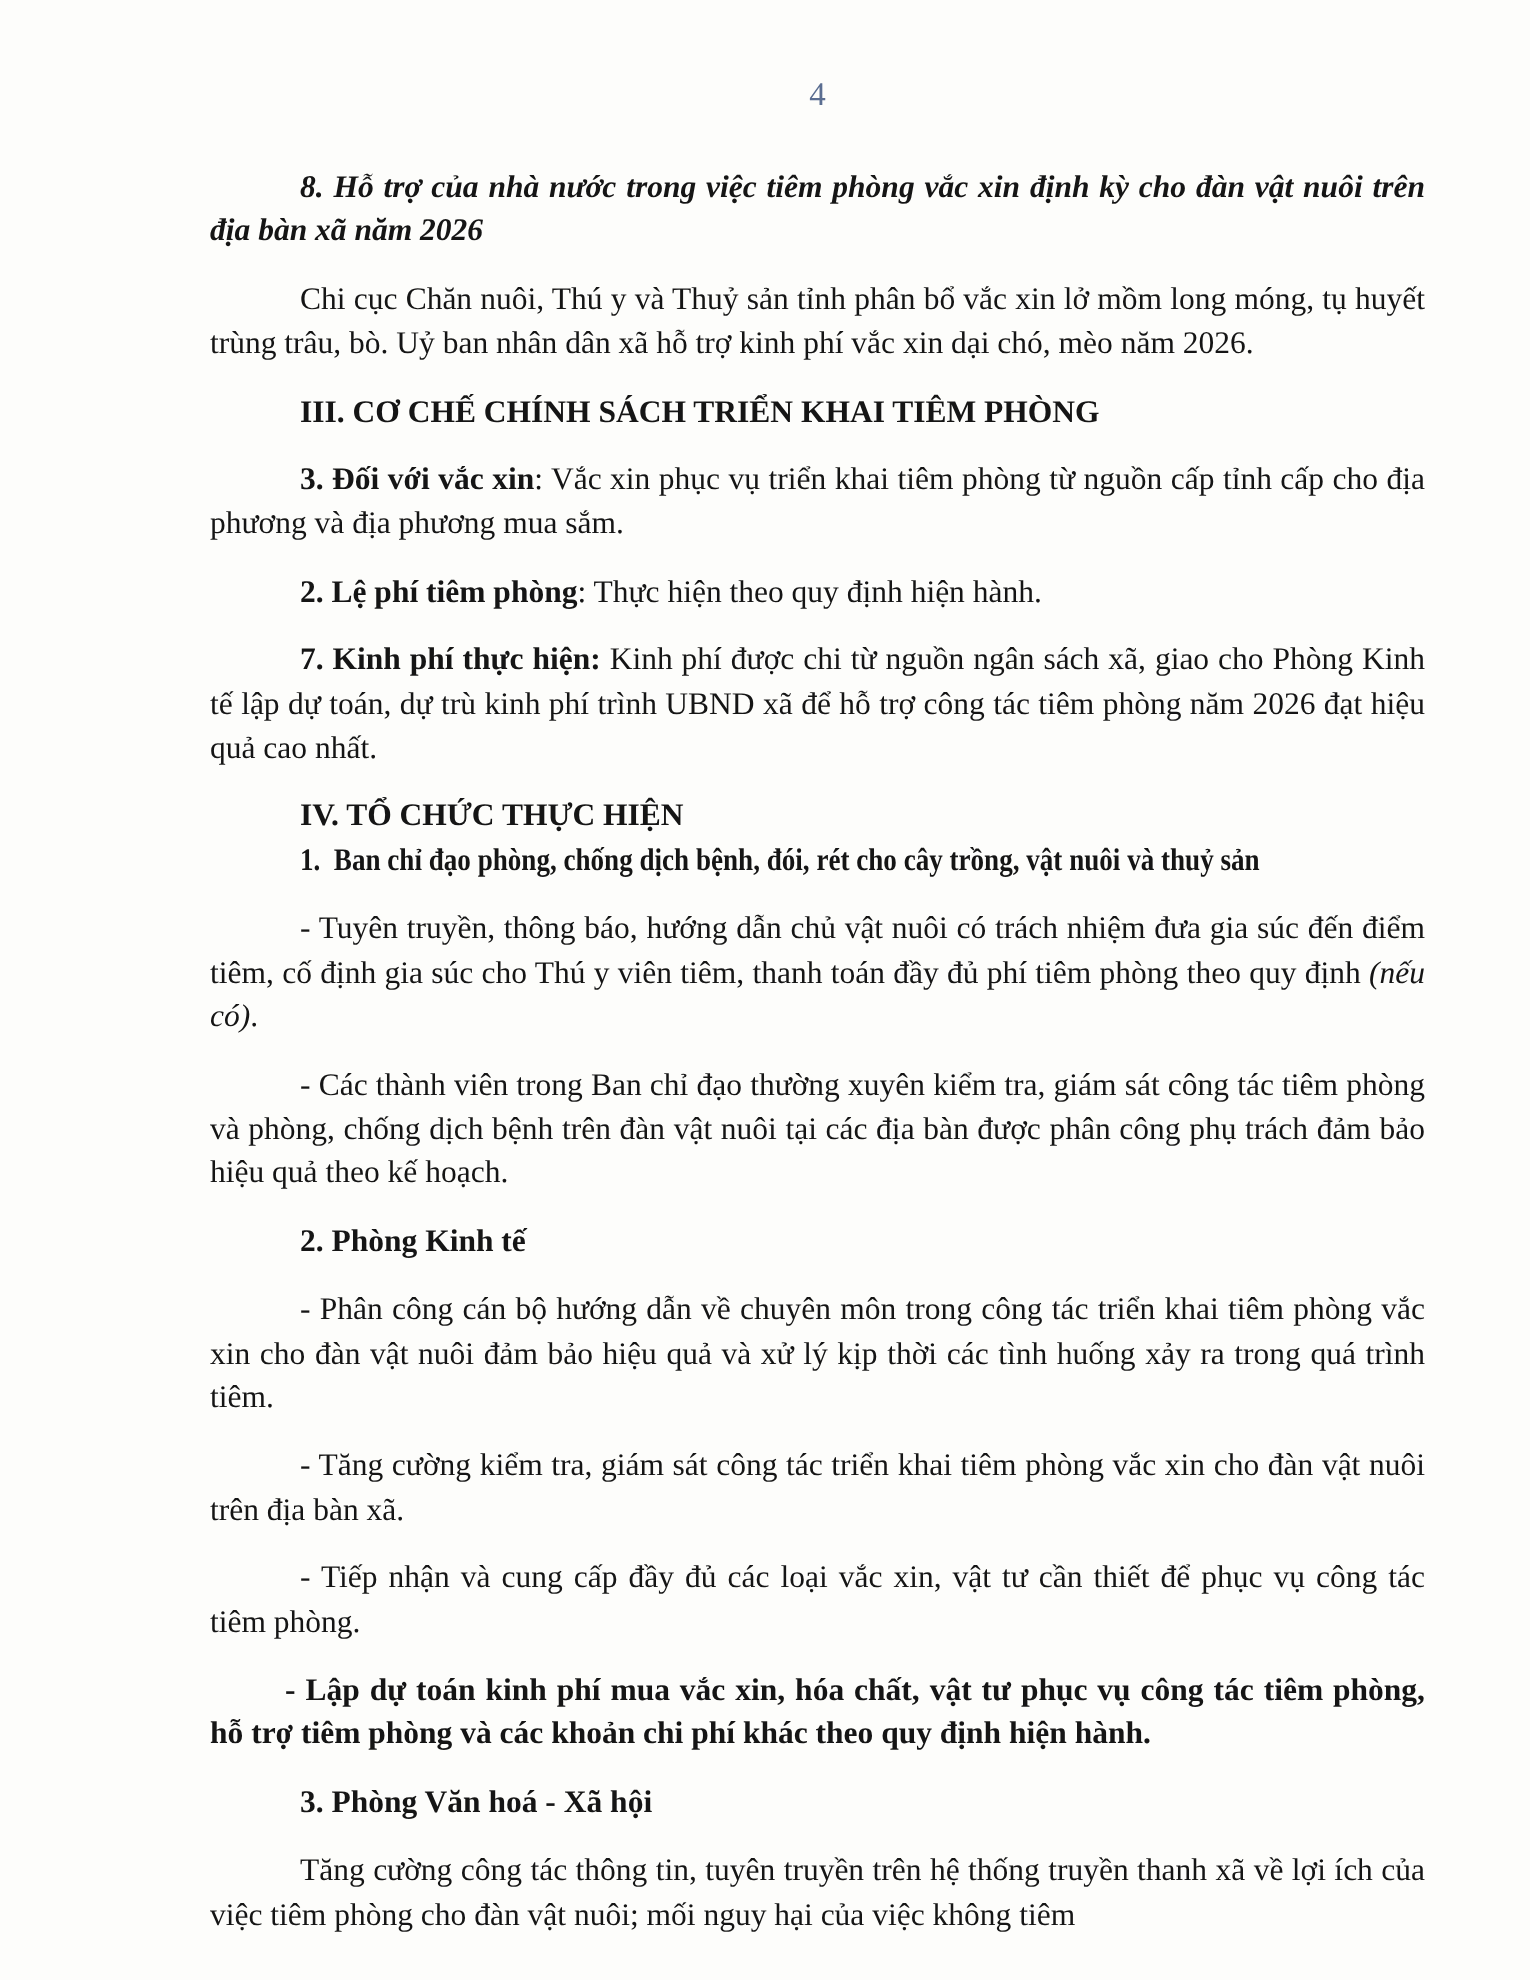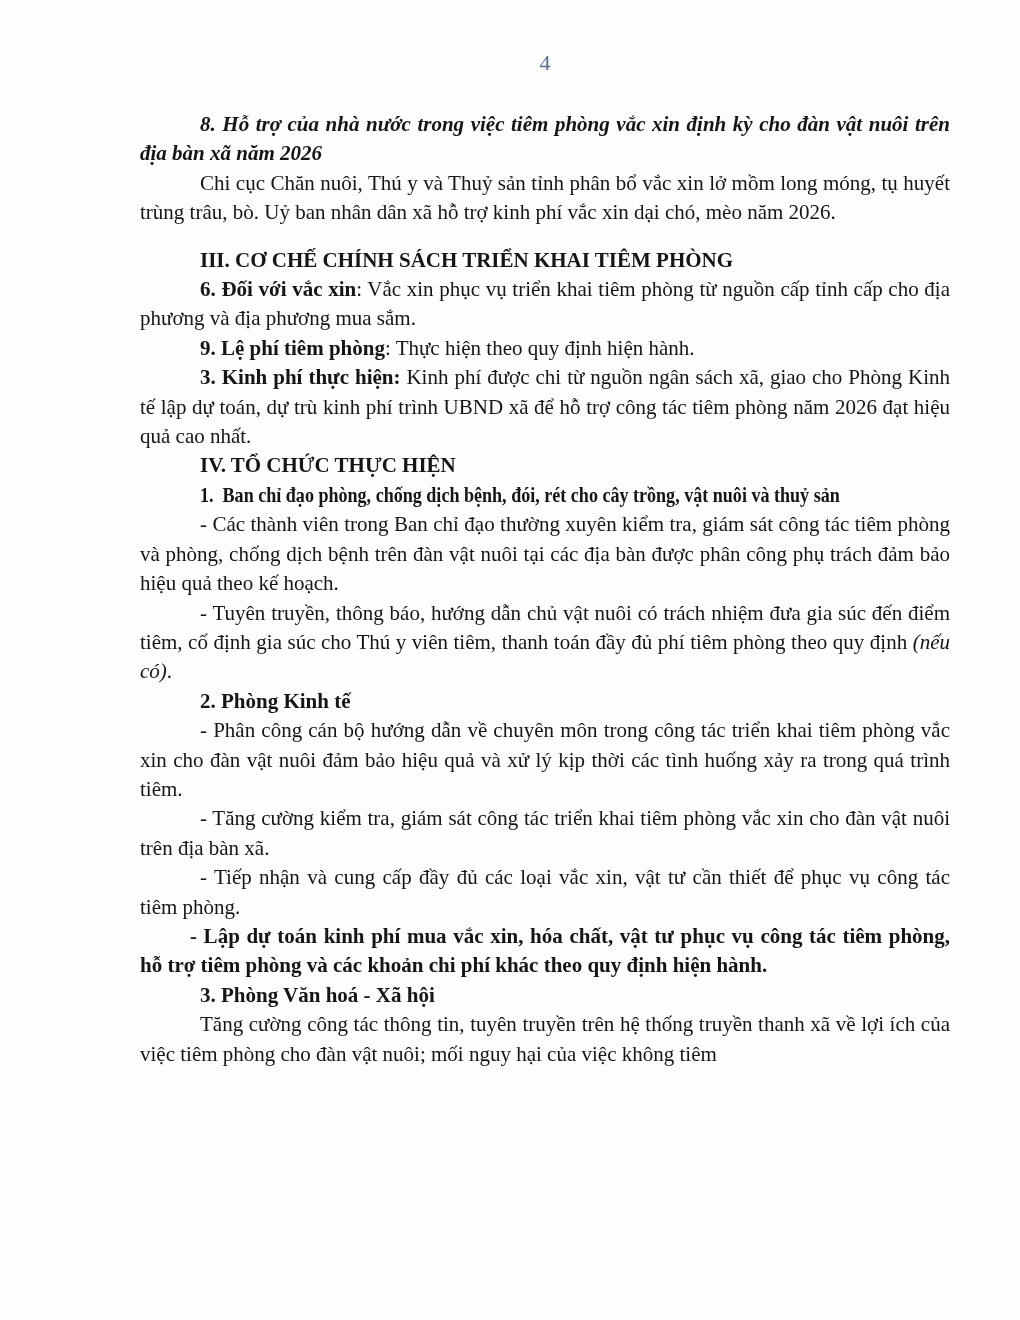--- a/index.html
+++ b/index.html
@@ -13,21 +13,21 @@
     overflow: hidden;
   }
   .page { width: 1020px; height: 1320px; padding: 50px 70px 0 140px; }
   .pageno {
     text-align: center;
     color: #5b6e91;
     font-size: 22px;
     line-height: 26px;
     margin-bottom: 34px;
   }
-  p.just { text-align: justify; }
+  p.just { text-align: justify; margin-top: 16px; }
   .ind   { text-indent: 60px; }
   .ind-sm{ text-indent: 50px; font-weight: bold; }
   .h8 { font-weight: bold; font-style: italic; }
   .b  { font-weight: bold; }
   .i  { font-style: italic; }
   .sec-title { font-weight: bold; text-indent: 60px; }
   .mt-sec { margin-top: 18px; }
   .cond-line { white-space: nowrap; padding-left: 60px; }
   .cond-line .scale {
     display: inline-block;
@@ -48,33 +48,33 @@
 <div class="page">
 
   <div class="pageno">4</div>
 
   <p class="just ind h8">8. Hỗ trợ của nhà nước trong việc tiêm phòng vắc xin định kỳ cho đàn vật nuôi trên địa bàn xã năm 2026</p>
 
   <p class="just ind">Chi cục Chăn nuôi, Thú y và Thuỷ sản tỉnh phân bổ vắc xin lở mồm long móng, tụ huyết trùng trâu, bò. Uỷ ban nhân dân xã hỗ trợ kinh phí vắc xin dại chó, mèo năm 2026.</p>
 
   <p class="just sec-title mt-sec">III. CƠ CHẾ CHÍNH SÁCH TRIỂN KHAI TIÊM PHÒNG</p>
 
-  <p class="just ind"><span class="b">6. Đối với vắc xin</span><span>: Vắc xin phục vụ triển khai tiêm phòng từ nguồn cấp tỉnh cấp cho địa phương và địa phương mua sắm.</span></p>
+  <p class="just ind"><span class="b">3. Đối với vắc xin</span><span>: Vắc xin phục vụ triển khai tiêm phòng từ nguồn cấp tỉnh cấp cho địa phương và địa phương mua sắm.</span></p>
 
-  <p class="just ind"><span class="b">9. Lệ phí tiêm phòng</span><span>: Thực hiện theo quy định hiện hành.</span></p>
+  <p class="just ind"><span class="b">2. Lệ phí tiêm phòng</span><span>: Thực hiện theo quy định hiện hành.</span></p>
 
-  <p class="just ind"><span class="b">3. Kinh phí thực hiện:</span><span> Kinh phí được chi từ nguồn ngân sách xã, giao cho Phòng Kinh tế lập dự toán, dự trù kinh phí trình UBND xã để hỗ trợ công tác tiêm phòng năm 2026 đạt hiệu quả cao nhất.</span></p>
+  <p class="just ind"><span class="b">7. Kinh phí thực hiện:</span><span> Kinh phí được chi từ nguồn ngân sách xã, giao cho Phòng Kinh tế lập dự toán, dự trù kinh phí trình UBND xã để hỗ trợ công tác tiêm phòng năm 2026 đạt hiệu quả cao nhất.</span></p>
 
   <p class="just sec-title">IV. TỔ CHỨC THỰC HIỆN</p>
 
   <div class="cond-line"><span class="scale">1.&nbsp; Ban chỉ đạo phòng, chống dịch bệnh, đói, rét cho cây trồng, vật nuôi và thuỷ sản</span></div>
 
+  <p class="just ind"><span>- Tuyên truyền, thông báo, hướng dẫn chủ vật nuôi có trách nhiệm đưa gia súc đến điểm tiêm, cố định gia súc cho Thú y viên tiêm, thanh toán đầy đủ phí tiêm phòng theo quy định </span><span class="i">(nếu có)</span><span>.</span></p>
+
   <p class="just ind">- Các thành viên trong Ban chỉ đạo thường xuyên kiểm tra, giám sát công tác tiêm phòng và phòng, chống dịch bệnh trên đàn vật nuôi tại các địa bàn được phân công phụ trách đảm bảo hiệu quả theo kế hoạch.</p>
-
-  <p class="just ind"><span>- Tuyên truyền, thông báo, hướng dẫn chủ vật nuôi có trách nhiệm đưa gia súc đến điểm tiêm, cố định gia súc cho Thú y viên tiêm, thanh toán đầy đủ phí tiêm phòng theo quy định </span><span class="i">(nếu có)</span><span>.</span></p>
 
   <p class="just sec-title">2. Phòng Kinh tế</p>
 
   <p class="just ind">- Phân công cán bộ hướng dẫn về chuyên môn trong công tác triển khai tiêm phòng vắc xin cho đàn vật nuôi đảm bảo hiệu quả và xử lý kịp thời các tình huống xảy ra trong quá trình tiêm.</p>
 
   <p class="just ind">- Tăng cường kiểm tra, giám sát công tác triển khai tiêm phòng vắc xin cho đàn vật nuôi trên địa bàn xã.</p>
 
   <p class="just ind">- Tiếp nhận và cung cấp đầy đủ các loại vắc xin, vật tư cần thiết để phục vụ công tác tiêm phòng.</p>
 
   <p class="just ind-sm">- Lập dự toán kinh phí mua vắc xin, hóa chất, vật tư phục vụ công tác tiêm phòng, hỗ trợ tiêm phòng và các khoản chi phí khác theo quy định hiện hành.</p>

